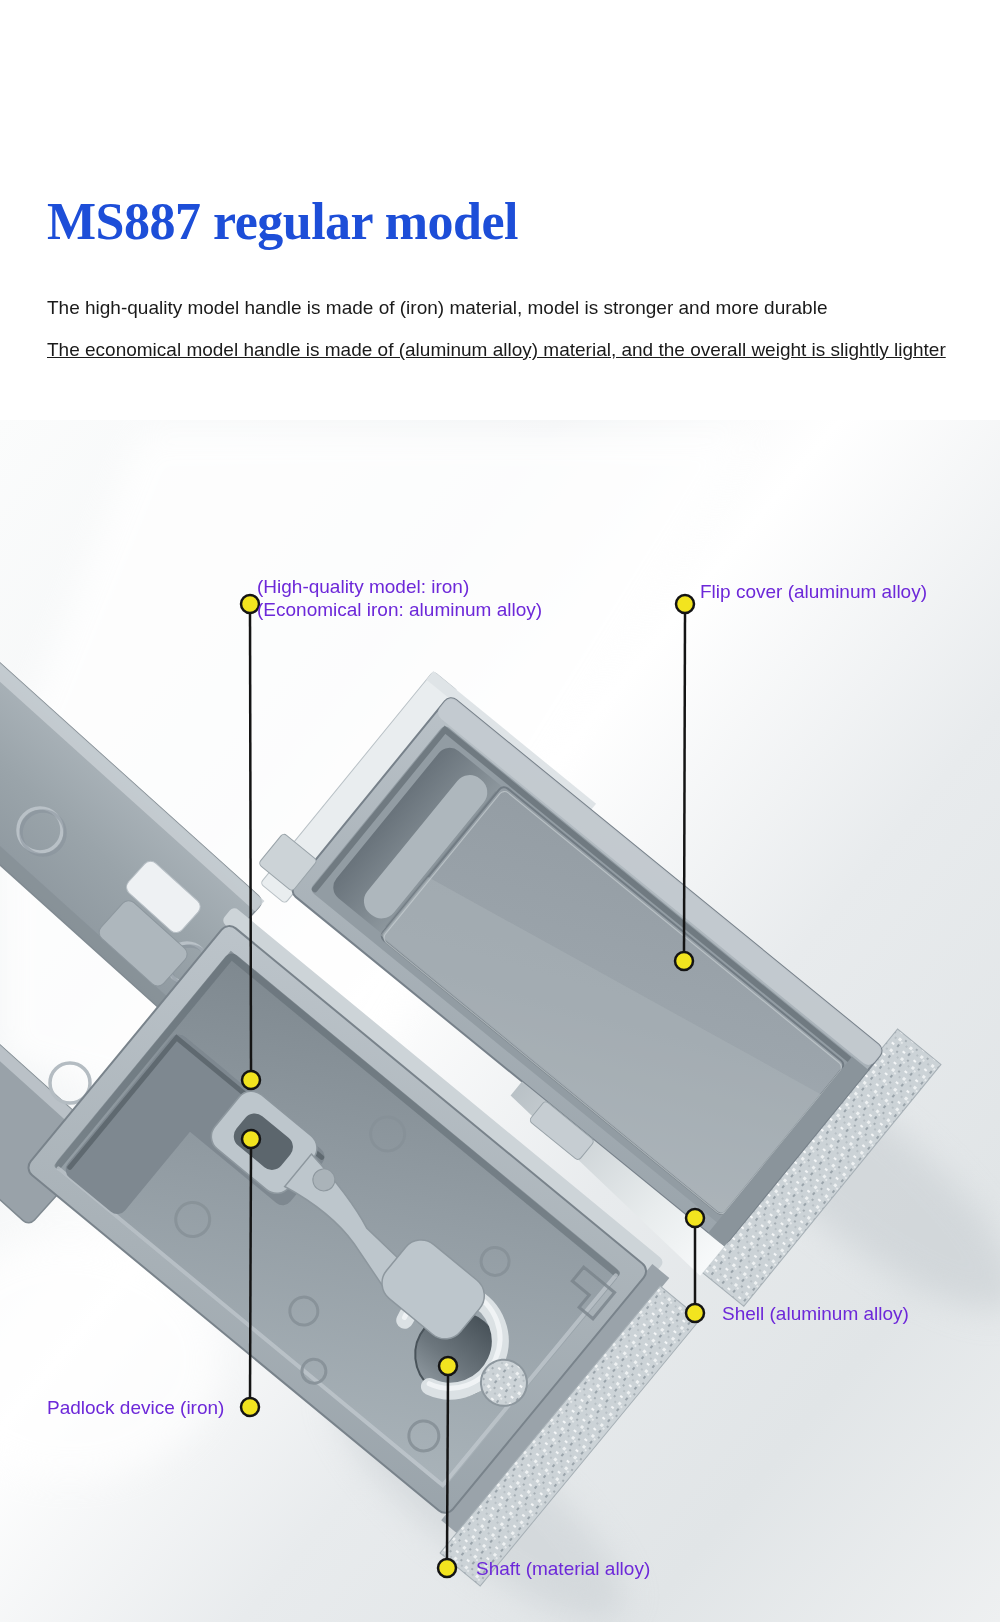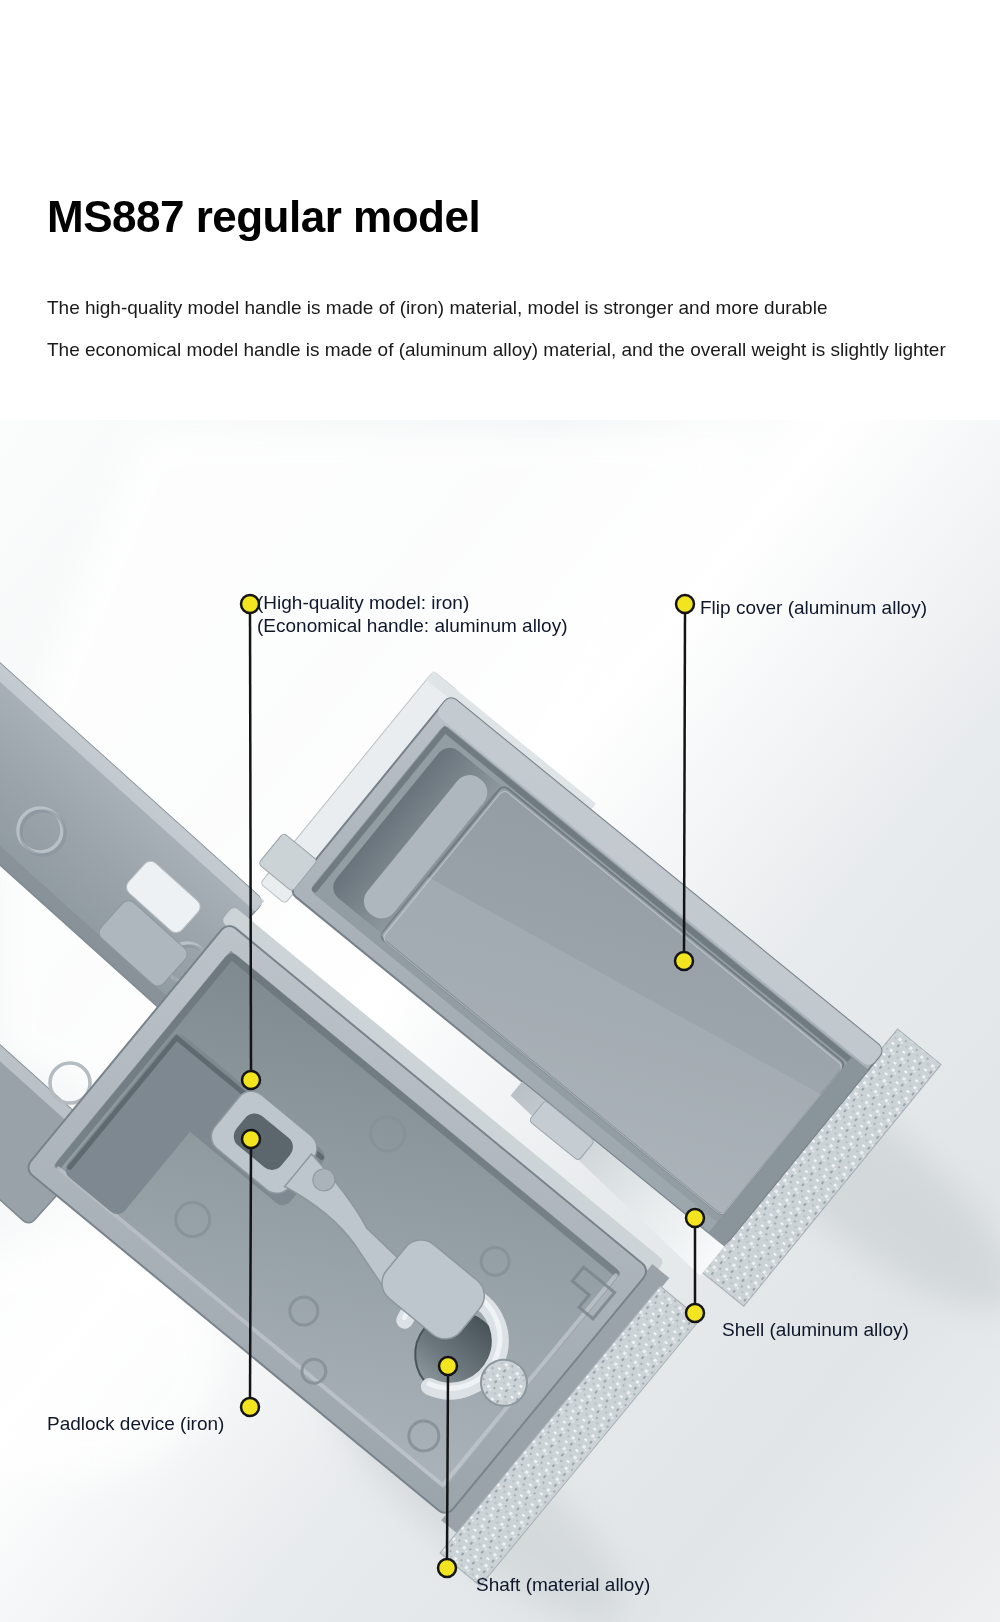--- a/index.html
+++ b/index.html
@@ -3,27 +3,27 @@
 <meta charset="utf-8">
 <style>
   html,body{margin:0;padding:0;}
   body{
     width:1000px;height:1622px;position:relative;overflow:hidden;
     background:#ffffff;font-family:"Liberation Sans",sans-serif;color:#141414;
   }
   .abs{position:absolute;}
   #photo-svg{position:absolute;left:0;top:0;width:1000px;height:1622px;}
   .page-title{
-    left:47px;top:192px;font-size:44px;font-weight:700;letter-spacing:-0.5px;
-    white-space:nowrap;color:#000000;
+    left:47px;top:192px;font-size:52px;font-weight:700;letter-spacing:-0.5px;
+    white-space:nowrap;color:#1d4ed8;font-family:Liberation Serif, serif;
   }
   .desc{font-size:19px;white-space:nowrap;color:#1a1a1a;}
   .desc-1{left:47px;top:297px;}
-  .desc-2{left:47px;top:339px;}
-  .callout-label{font-size:19px;line-height:23px;white-space:nowrap;color:#0f172a;margin-top:16px;}
+  .desc-2{left:47px;top:339px;text-decoration:underline;}
+  .callout-label{font-size:19px;line-height:23px;white-space:nowrap;color:#6d28d9;}
   .lbl-handle{left:257px;top:575px;}
   .lbl-flip{left:700px;top:580px;}
   .lbl-shell{left:722px;top:1302px;}
   .lbl-padlock{left:47px;top:1396px;text-align:right;}
   .lbl-shaft{left:476px;top:1557px;}
 </style>
 </head>
 <body>
 
 <svg id="photo-svg" viewBox="0 0 1000 1622" xmlns="http://www.w3.org/2000/svg">
@@ -217,21 +217,21 @@
   </g>
 </svg>
 
 <div class="abs page-title">MS887 regular model</div>
 
 <div class="abs desc desc-1">The high-quality model handle is made of (iron) material, model is stronger and more durable</div>
 <div class="abs desc desc-2">The economical model handle is made of (aluminum alloy) material, and the overall weight is slightly lighter</div>
 
 <div class="abs callout-label lbl-handle">
   <div>(High-quality model: iron)</div>
-  <div>(Economical handle: aluminum alloy)</div>
+  <div>(Economical iron: aluminum alloy)</div>
 </div>
 
 <div class="abs callout-label lbl-flip">Flip cover (aluminum alloy)</div>
 
 <div class="abs callout-label lbl-shell">Shell (aluminum alloy)</div>
 
 <div class="abs callout-label lbl-padlock">Padlock device (iron)</div>
 
 <div class="abs callout-label lbl-shaft">Shaft (material alloy)</div>
 

